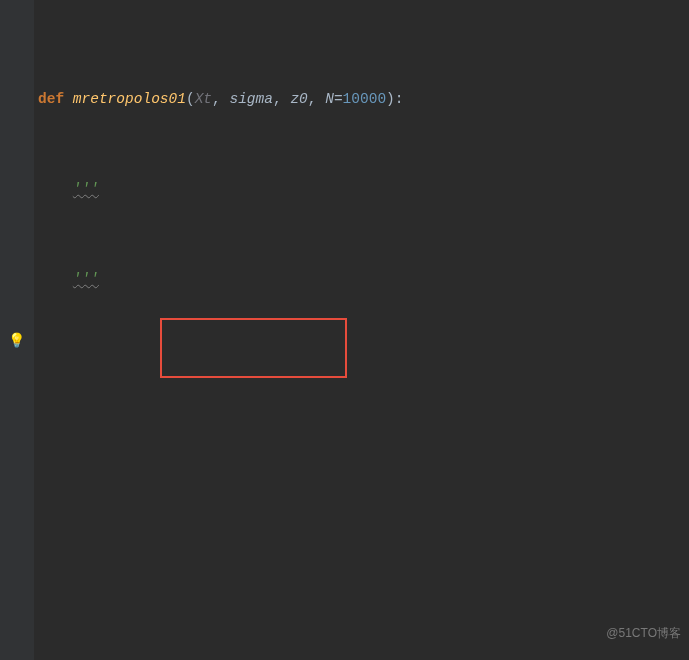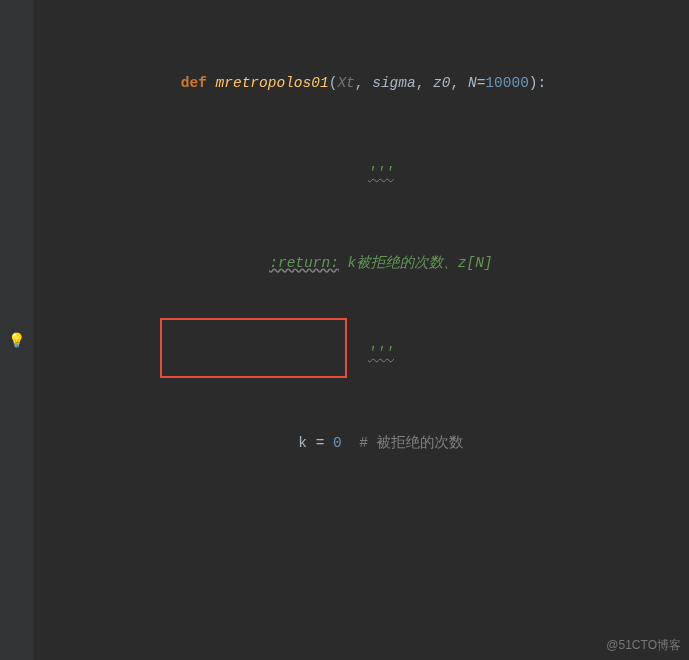--- a/index.html
+++ b/index.html
@@ -24,24 +24,23 @@
       position: relative;
     }
     .bulb-icon {
       position: absolute;
       left: 8px;
       color: #f0a732;
       font-size: 14px;
     }
     .code {
       flex: 1;
-      padding: 8px 0 0 4px;
+      padding: 24px 0 0 4px;
       line-height: 30px;
       white-space: pre;
-      text-align: center;
     }
     .line { position: relative; height: 30px; }
     .content { position: relative; z-index: 1; }
     .kw { color: #cc7832; font-weight: bold; }
     .kw-nb { color: #cc7832; }
     .fn { color: #ffc66d; font-style: italic; }
     .param { color: #72737a; font-style: italic; }
     .param-used { color: #a9b7c6; font-style: italic; }
     .num { color: #6897bb; }
     .comment { color: #808080; }
@@ -56,40 +55,38 @@
       left: 160px;
       top: 318px;
       width: 187px;
       height: 60px;
       z-index: 5;
       pointer-events: none;
     }
     .watermark {
       position: absolute;
       right: 8px;
-      bottom: 6px;
+      bottom: 18px;
       color: #787878;
       font-size: 12px;
       font-family: sans-serif;
       z-index: 10;
     }
   </style>
 </head>
 <body>
 
 <div class="editor">
   <div class="gutter">
     <span class="bulb-icon" style="top: 332px;">💡</span>
   </div>
   <div class="code">
     <div class="line"><span class="content"><span class="kw">def</span> <span class="fn">mretropolos01</span><span class="punc">(</span><span class="param">Xt</span><span class="punc">, </span><span class="param-used">sigma</span><span class="punc">, </span><span class="param-used">z0</span><span class="punc">, </span><span class="param-used">N</span><span class="punc">=</span><span class="num">10000</span><span class="punc">):</span></span></div>
     <div class="line"><span class="content">    <span class="doc wavy">'''</span></span></div>
-    <div class="line"><span class="content">    <span class="doc-tag">:return:</span><span class="doc"> k被拒绝的次数、z[N]</span></span></div>
     <div class="line"><span class="content">    <span class="doc wavy">'''</span></span></div>
-    <div class="line"><span class="content">    <span>k</span><span> = </span><span class="num">0</span><span class="comment">  # 被拒绝的次数</span></span></div>
     
     
     
     
     
     
     
     
     
     

